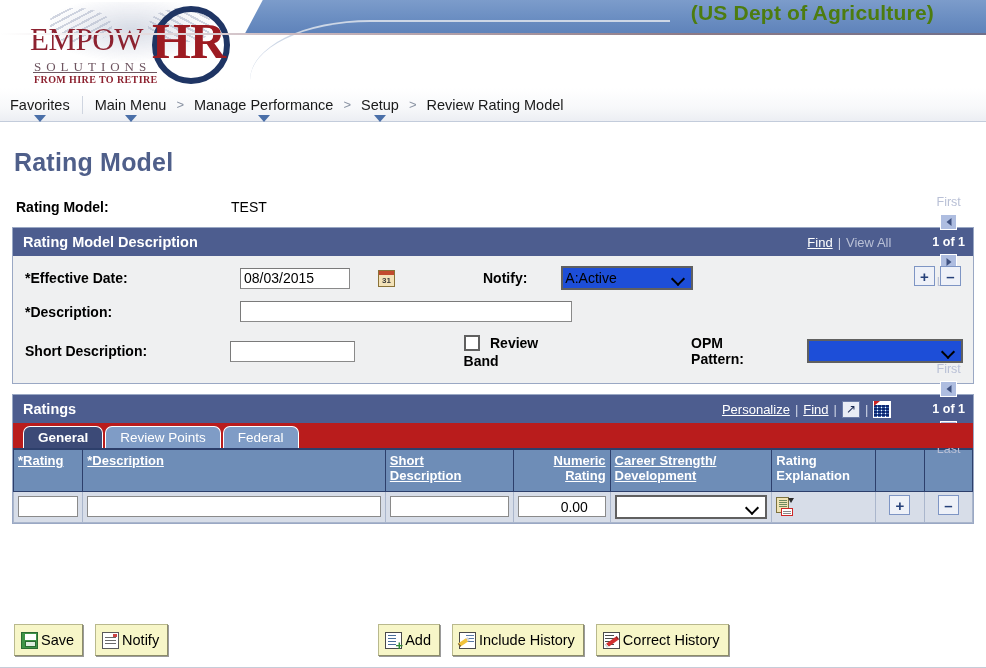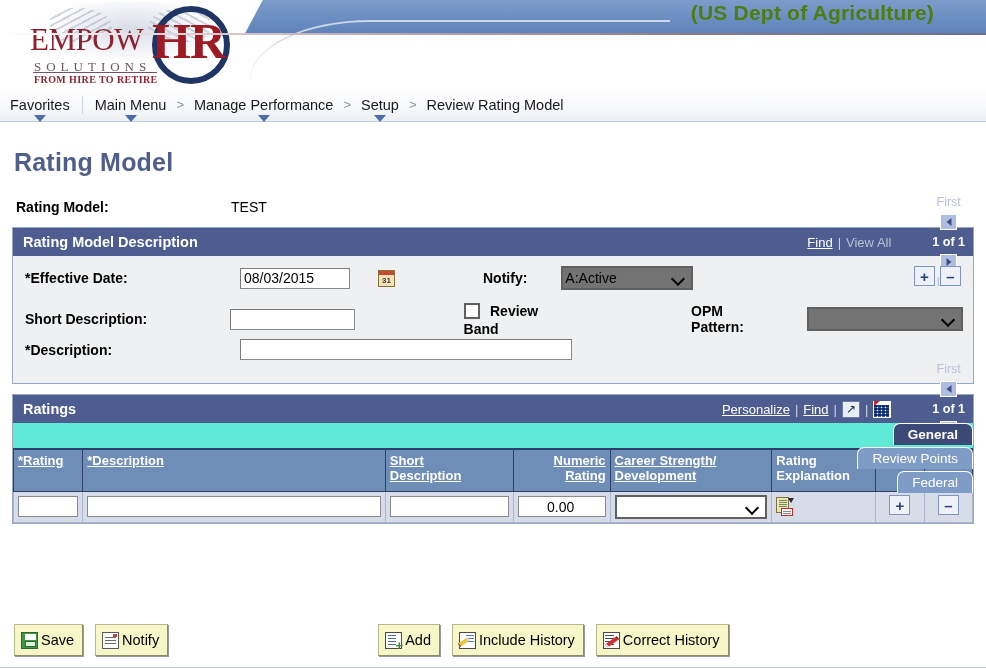--- a/index.html
+++ b/index.html
@@ -310,21 +310,21 @@
     height: 21px;
     font-family: "Liberation Sans", sans-serif;
     font-size: 14px;
     color: #000;
     padding: 0 3px;
     box-sizing: border-box;
     outline: none;
   }
   .ptselect {
     border: 2px solid #606060;
-    background: #737373;
+    background: #1d4ed8;
     height: 24px;
     font-family: "Liberation Sans", sans-serif;
     font-size: 14px;
     color: #000;
     padding: 0 2px;
     box-sizing: border-box;
     -webkit-appearance: none;
     appearance: none;
     position: relative;
   }
@@ -419,28 +419,27 @@
     vertical-align: middle;
   }
 
   
   .ratings-box {
     margin: 10px 12px 0 12px;
     border: 1px solid #9aa8c4;
     background: #eff0f1;
   }
   .tabs {
-    background: #5eead4;
-    padding: 0 0 0 26px;
+    background: #b91c1c;
+    padding: 0 0 0 10px;
     height: 25px;
     display: flex;
     align-items: flex-end;
     gap: 2px;
     position: relative;
-    flex-direction: column;
   }
   .tab {
     height: 22px;
     line-height: 22px;
     padding: 0 14px;
     font-size: 13.5px;
     color: #ffffff;
     border-top-left-radius: 7px;
     border-top-right-radius: 7px;
     border: 1px solid #ffffff;
@@ -493,21 +492,21 @@
     width: 100%;
     border: 1px solid #8a8a8a;
     background: #ffffff;
     height: 21px;
     font-family: "Liberation Sans", sans-serif;
     font-size: 14px;
     padding: 0 3px;
     box-sizing: border-box;
     outline: none;
   }
-  .cellinput.right { text-align: left; padding-left: 28px; }
+  .cellinput.right { text-align: center; padding-left: 28px; }
   .cellselect {
     width: 100%;
     border: 2px solid #606060;
     background: #ffffff;
     height: 24px;
     font-family: "Liberation Sans", sans-serif;
     font-size: 14px;
     box-sizing: border-box;
     -webkit-appearance: none;
     appearance: none;
@@ -753,39 +752,39 @@
         <span class="cal-icon"></span>
         <div class="flabel" style="margin-left:68px">Notify:</div>
         <span class="selwrap" style="margin-left:14px">
           <select class="ptselect" style="width:132px">
             <option>A:Active</option>
           </select>
           <span class="chev"></span>
         </span>
       </div>
 
+      <div class="frow">
+        <div class="flabel w195">*Description:</div>
+        <input class="ptinput" style="width: 332px;" value="">
+      </div>
+
       <div class="frow" style="margin-bottom:2px">
         <div class="flabel w195">Short Description:</div>
         <input class="ptinput" style="width: 125px;" value="">
         <span style="margin-left:89px">
           <span class="checkbox"></span>
           <span class="cb-label">Review Band</span>
         </span>
         <span class="flabel" style="margin-left:100px">OPM Pattern:</span>
         <span class="selwrap" style="margin-left:12px">
           <select class="ptselect" style="width:156px">
             <option></option>
           </select>
           <span class="chev"></span>
         </span>
-      </div>
-
-      <div class="frow">
-        <div class="flabel w195">*Description:</div>
-        <input class="ptinput" style="width: 332px;" value="">
       </div>
 
     </div>
   </div>
 
   <div class="ratings-box">
     <div class="group-head">
       <span class="ghtitle">Ratings</span>
       <span class="ghspacer"></span>
       <span class="navlinks">

